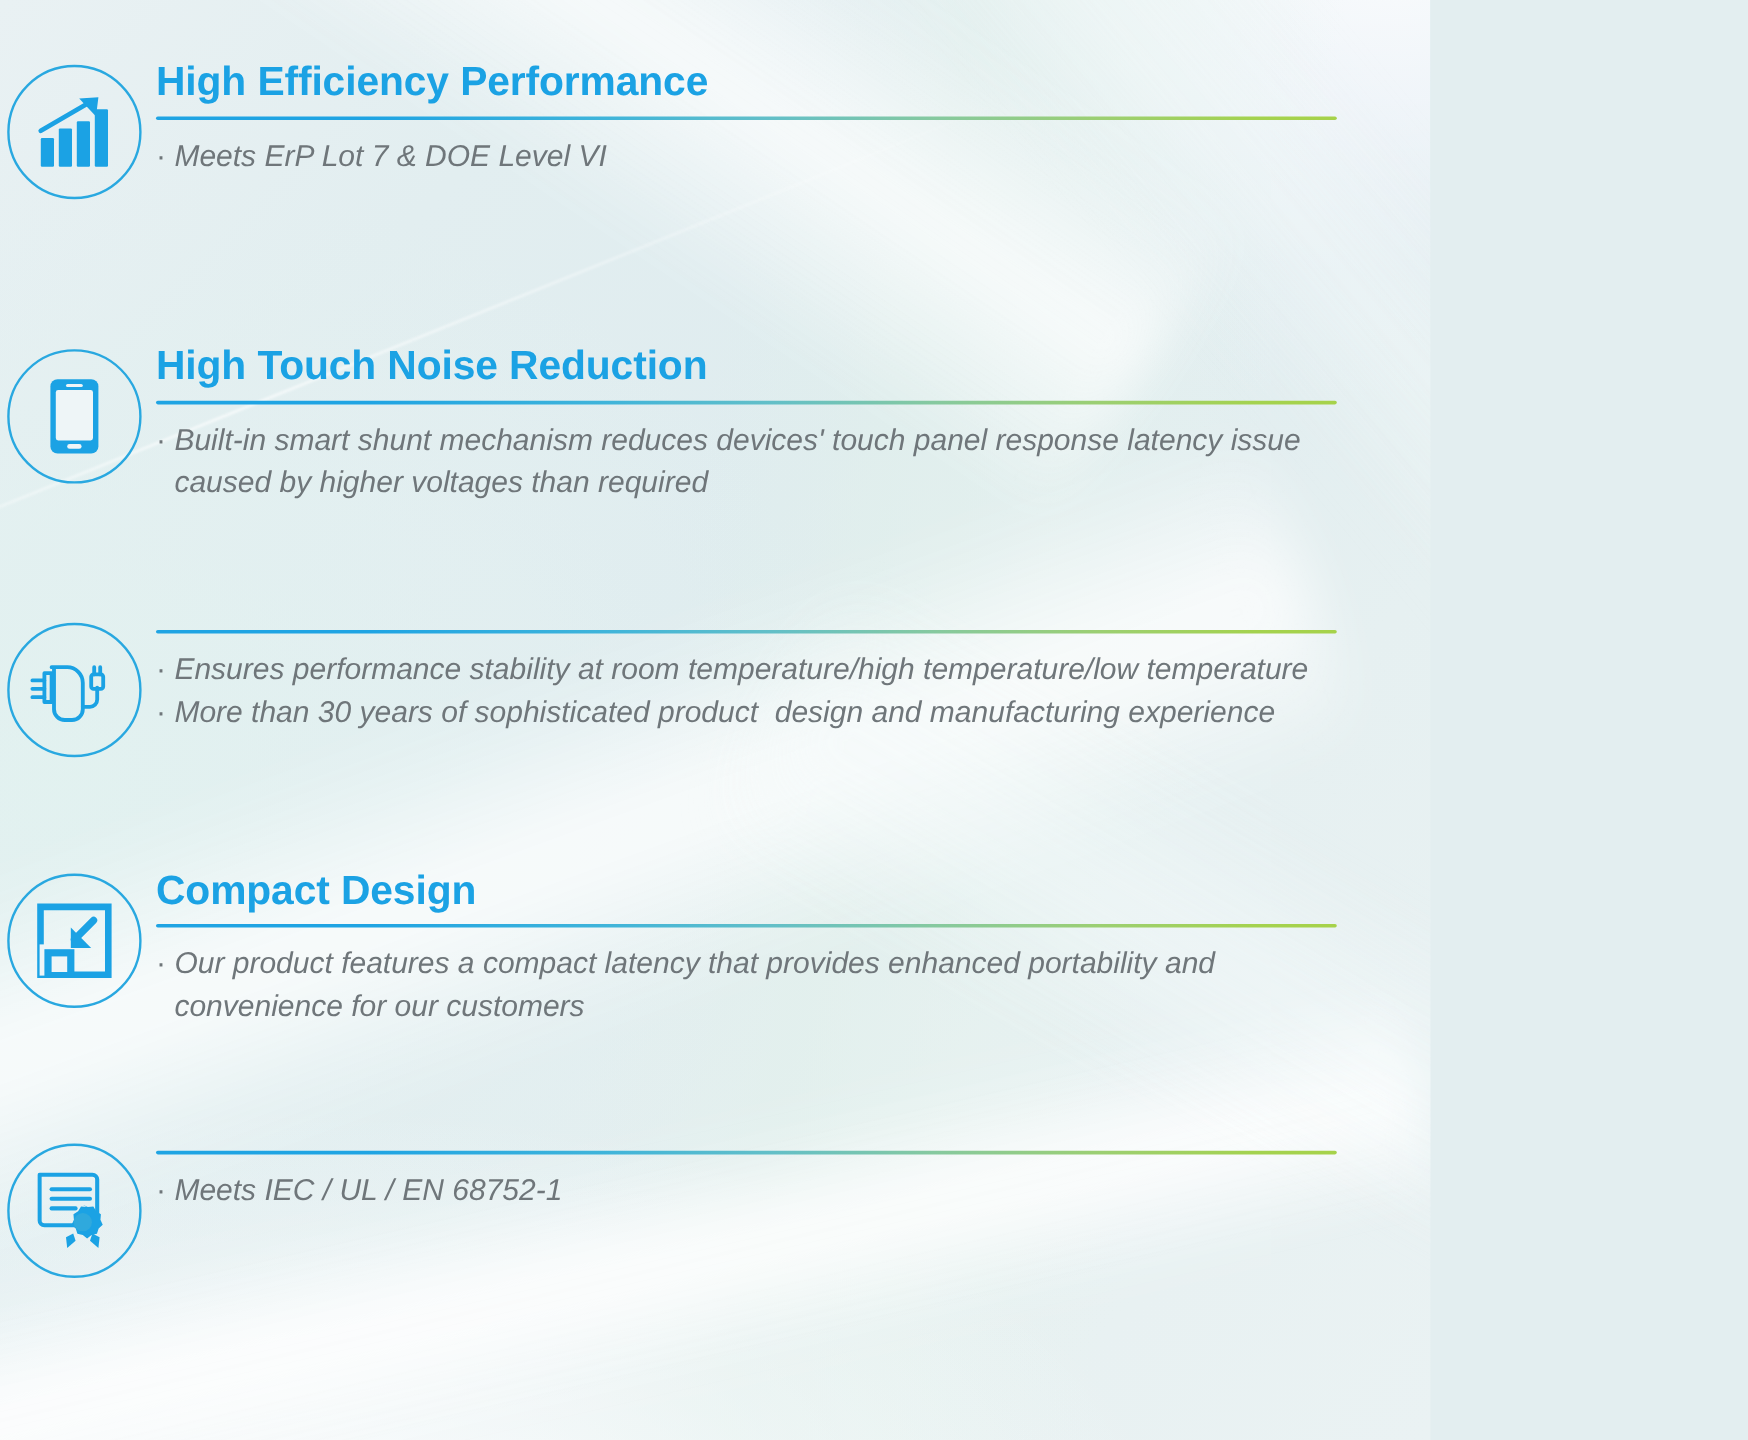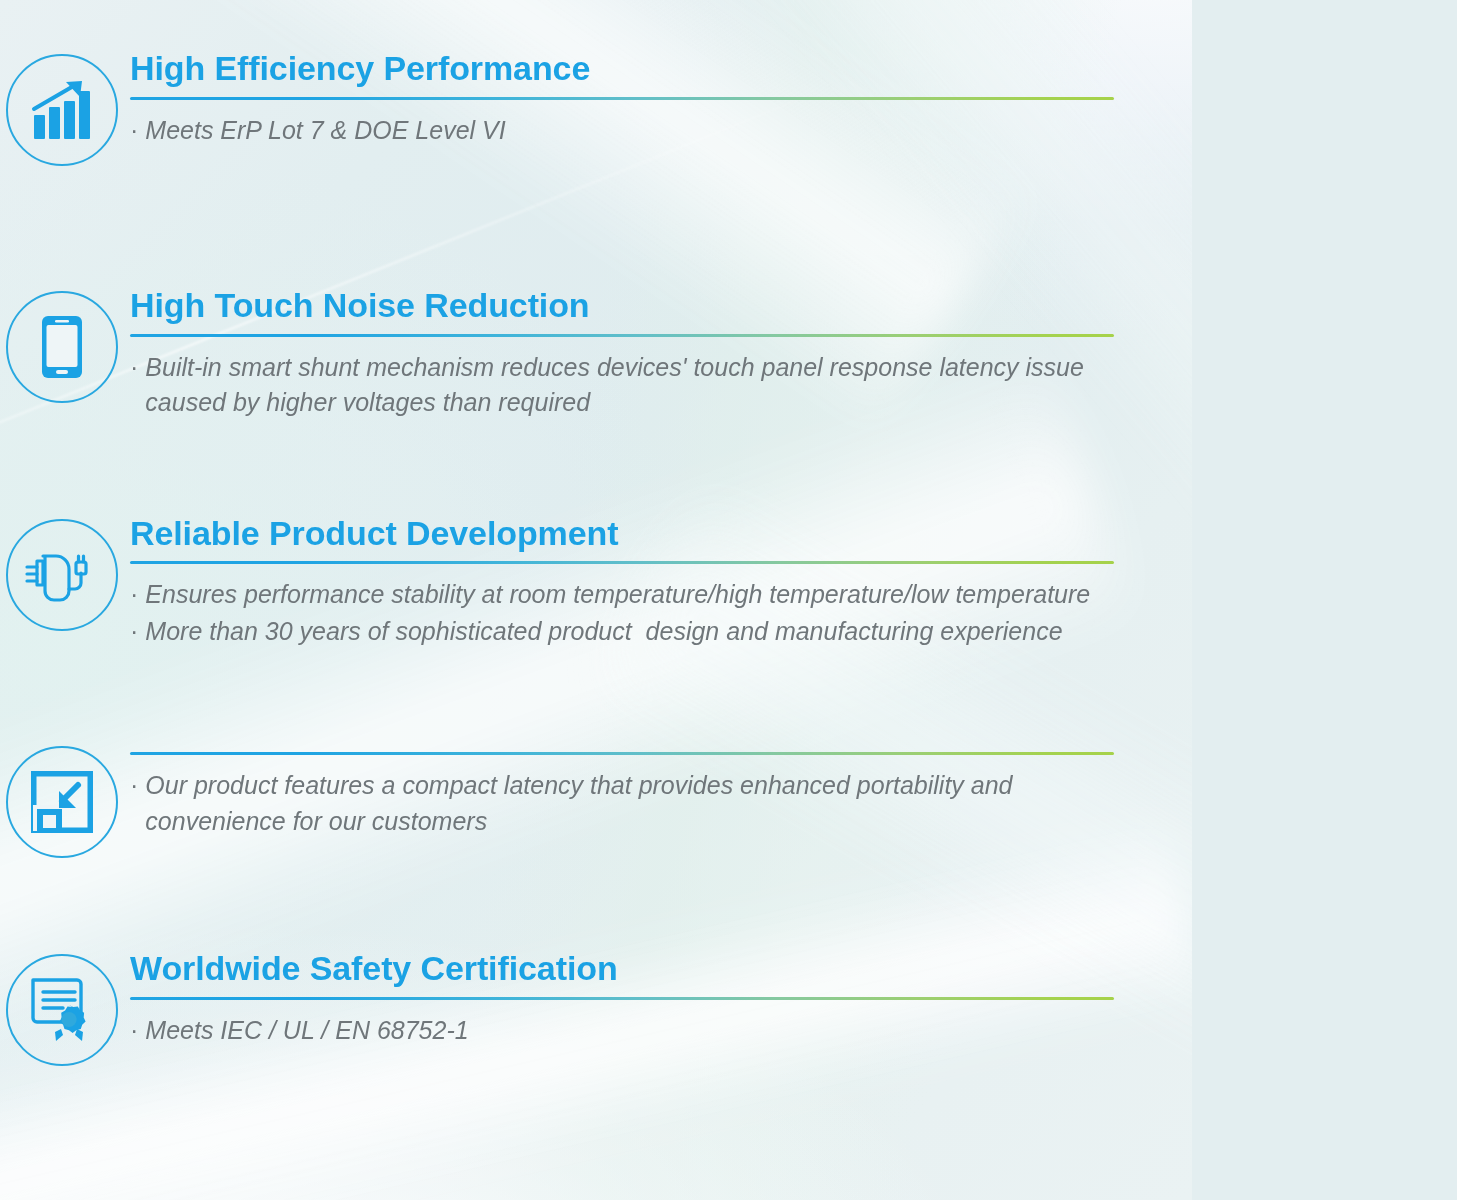--- a/index.html
+++ b/index.html
@@ -270,21 +270,20 @@
               <path d="M12 18 h6 v24 h-6 z"></path>
               <path d="M2 24 h10 M2 31 h10 M2 38 h10"></path>
               <path d="M44 46 h6 a6 6 0 0 0 6 -6 V30"></path>
               <rect x="51" y="19" width="10" height="12" rx="2"></rect>
               <path d="M53.5 13 v6 M58.5 13 v6"></path>
             </g>
           </svg>
         </div>
       </div>
       <div class="feature-body">
-        <div class="feature-title">Reliable Product Development</div>
         <div class="rule"></div>
         <div class="bullets">
           <div class="bullet">
             <span class="bullet-dot">·</span>
             <span class="bullet-text">Ensures performance stability at room temperature/high temperature/low temperature</span>
           </div>
           <div class="bullet">
             <span class="bullet-dot">·</span>
             <span class="bullet-text">More than 30 years of sophisticated product  design and manufacturing experience</span>
           </div>
@@ -300,20 +299,21 @@
             <rect x="2" y="34" width="26" height="26" fill="#eef5f7"></rect>
             <rect x="9" y="41" width="19" height="19" fill="none" stroke="#1ba2e4" stroke-width="6"></rect>
             <g stroke="#1ba2e4" stroke-width="6" stroke-linecap="round" fill="none">
               <path d="M47 14 L31 30"></path>
             </g>
             <path d="M28 37 L28 20 L45 37 Z" fill="#1ba2e4"></path>
           </svg>
         </div>
       </div>
       <div class="feature-body">
+        <div class="feature-title">Compact Design</div>
         <div class="rule"></div>
         <div class="bullets">
           <div class="bullet">
             <span class="bullet-dot">·</span>
             <span class="bullet-text">Our product features a compact latency that provides enhanced portability and convenience for our customers</span>
           </div>
         </div>
       </div>
     </div>
 
@@ -336,21 +336,20 @@
             <path d="M38 28
                      l4.2 1.9 l4.6 -0.4 l2.4 3.9 l3.9 2.4 l-0.4 4.6 l1.9 4.2
                      l-3.4 3.1 l-1.4 4.4 l-4.5 1.1 l-3.7 2.8 l-3.6 -2.8
                      l-4.5 -1.1 l-1.4 -4.4 l-3.4 -3.1 l1.9 -4.2 l-0.4 -4.6
                      l3.9 -2.4 l2.4 -3.9 l4.6 0.4 z" fill="#1ba2e4"></path>
             <circle cx="38" cy="42.5" r="7.6" fill="#2fa9dd"></circle>
           </svg>
         </div>
       </div>
       <div class="feature-body">
-        <div class="feature-title">Worldwide Safety Certification</div>
         <div class="rule"></div>
         <div class="bullets">
           <div class="bullet">
             <span class="bullet-dot">·</span>
             <span class="bullet-text">Meets IEC / UL / EN 68752-1</span>
           </div>
         </div>
       </div>
     </div>
 

